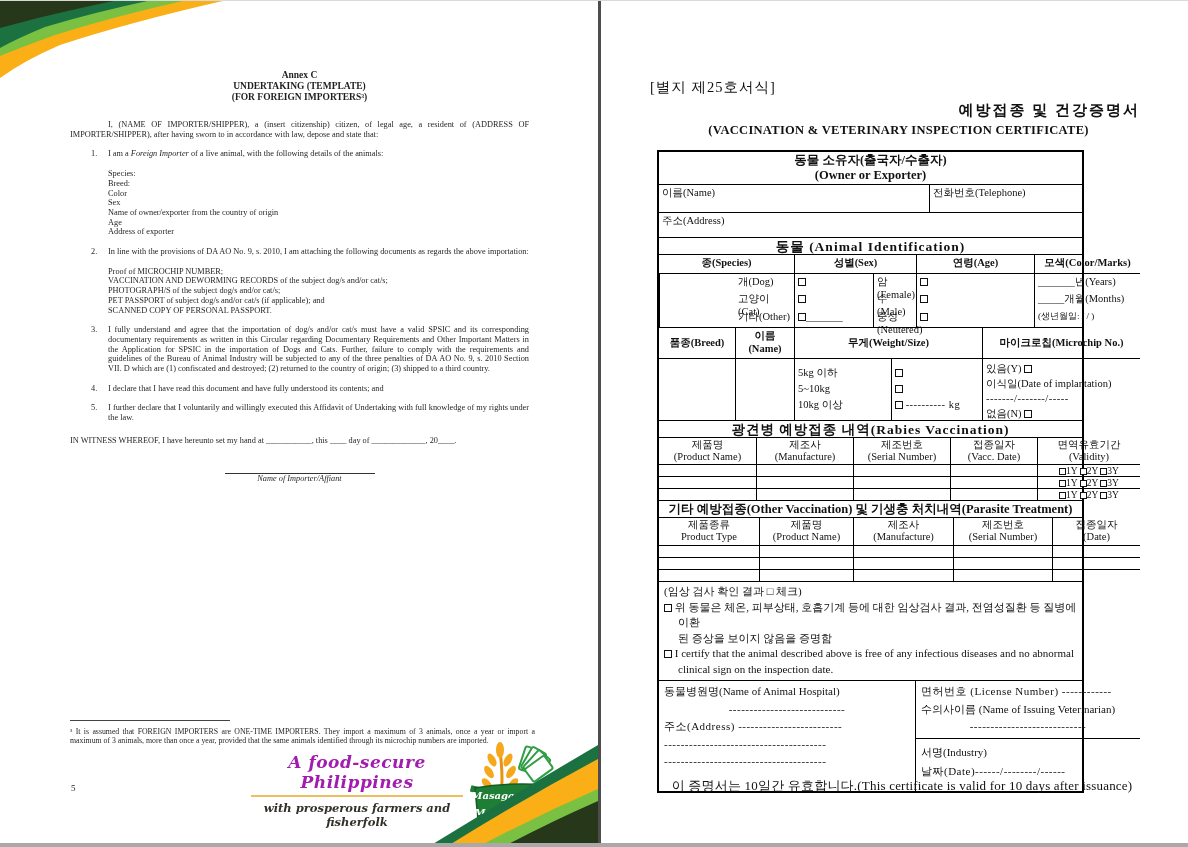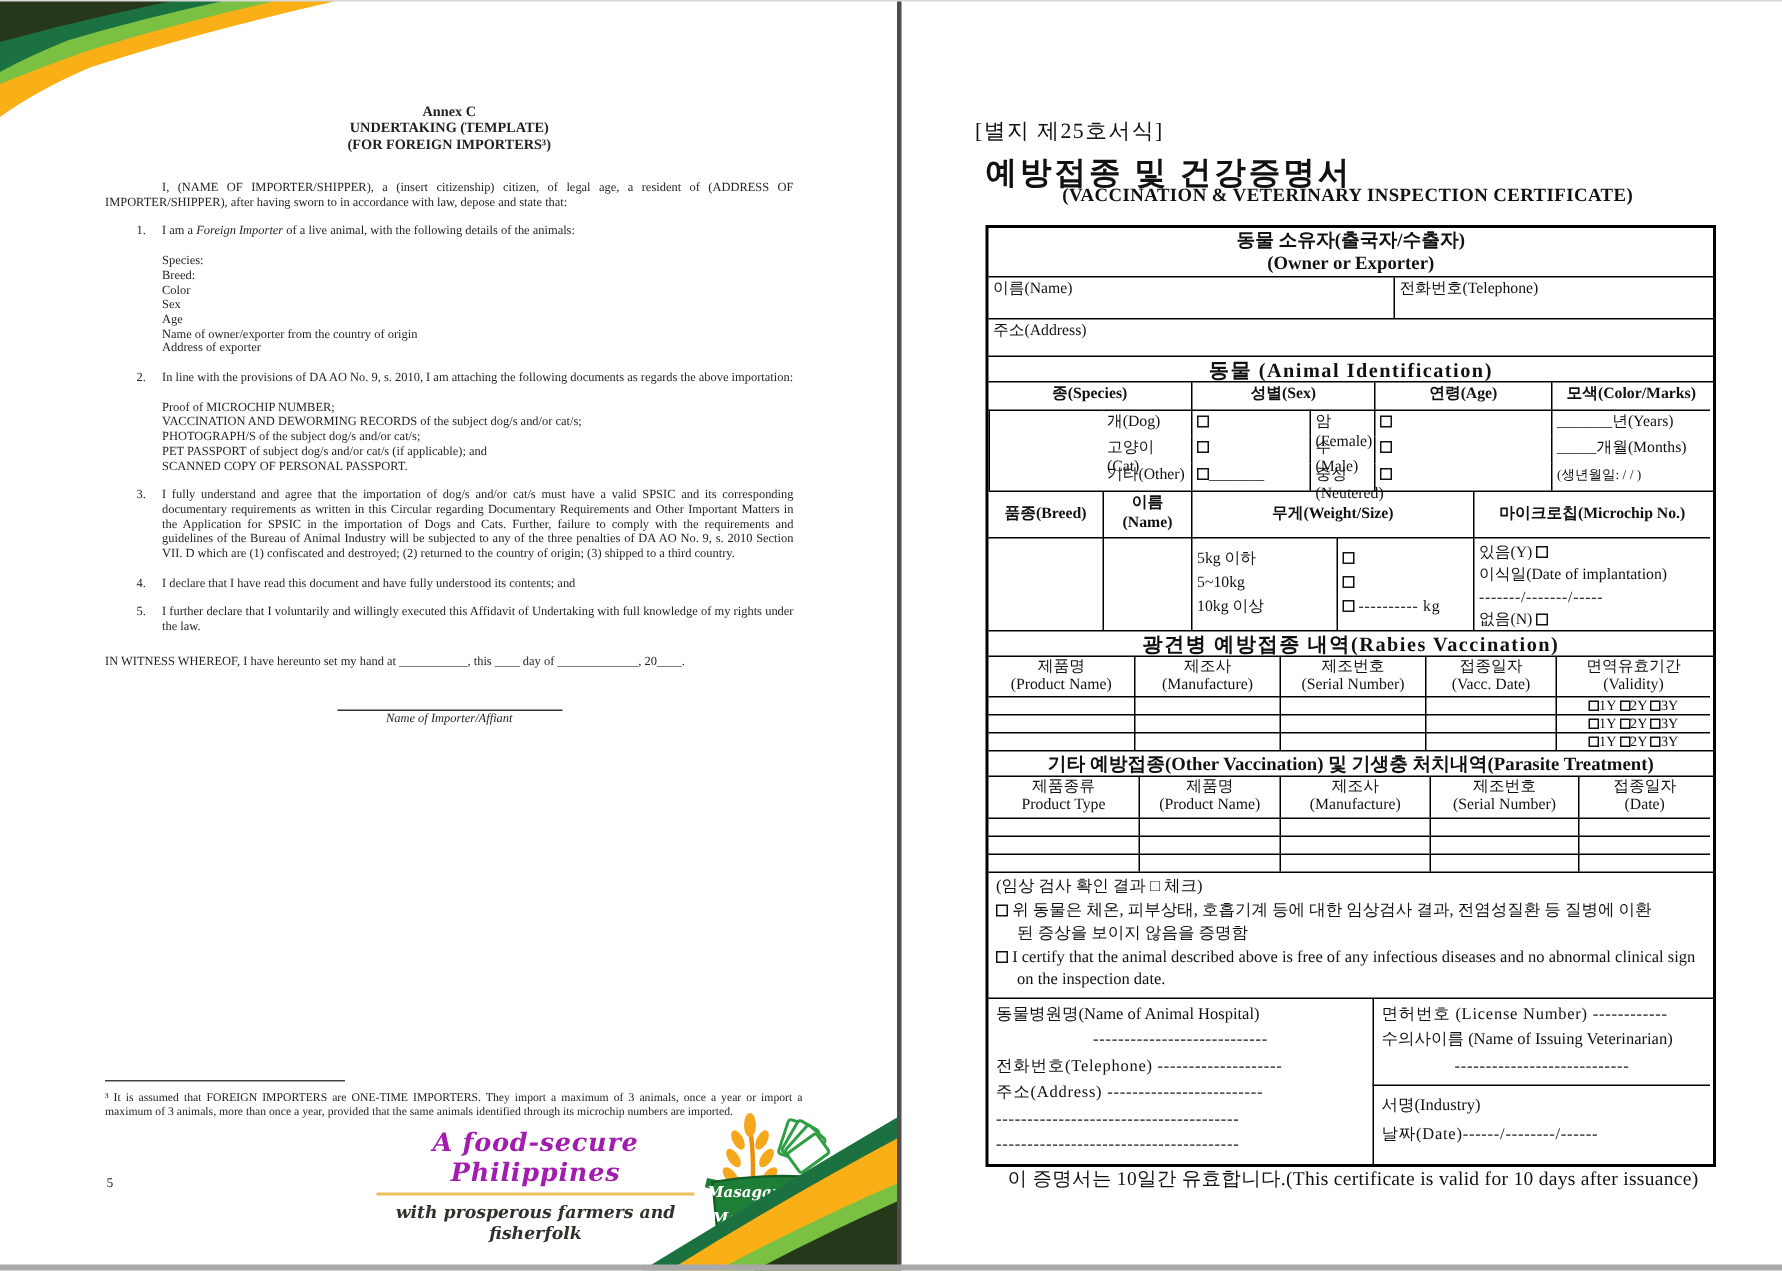--- a/index.html
+++ b/index.html
@@ -36,23 +36,23 @@
   .logo-block { position:absolute; left:470px; top:738px; width:105px; height:100px; }
   .logo-banner { position:absolute; left:2px; top:42px; width:100px; height:44px; }
   .logo-banner-text { position:absolute; left:0; top:0; width:100px; text-align:center; }
   .lb-row { line-height:15px; white-space:nowrap; }
   .lb-script { font-family:"DejaVu Serif",serif; font-style:italic; font-weight:bold; color:#ffffff; font-size:10px; }
   .lb-big { font-family:"Liberation Sans",sans-serif; font-weight:bold; color:#f7c325; font-size:12px; letter-spacing:.5px; }
 
   
   .rp { font-family:"Liberation Serif","DejaVu Serif",serif; color:#111; }
   .rp-bracket { position:absolute; left:48px; top:78px; font-size:14.5px; letter-spacing:1px; }
-  .rp-title-ko { position:absolute; left:55px; top:101px; width:483px; text-align:left; font-weight:bold; font-size:21px; letter-spacing:2px; }
+  .rp-title-ko { position:absolute; left:55px; top:101px; width:483px; text-align:right; font-weight:bold; font-size:15px; letter-spacing:2px; }
   .rp-title-en { position:absolute; left:40px; top:123px; width:513px; text-align:center; font-weight:bold; font-size:12.5px; letter-spacing:.3px; }
-  .formtbl { position:absolute; left:55px; top:150px; width:487px; border:2px solid #000; font-size:10.5px; line-height:13px; }
+  .formtbl { position:absolute; left:55px; top:150px; width:427px; border:2px solid #000; font-size:10.5px; line-height:13px; }
   .sec { border-top:1px solid #000; position:relative; }
   .sec:first-child { border-top:none; }
   .sec-center { text-align:center; }
   .hdr-big { font-size:13.5px; font-weight:bold; letter-spacing:1px; padding:2px 0 1px 0; }
   .owner-hdr { padding:1px 0; font-size:12.5px; font-weight:bold; line-height:15px; }
   .grid { display:grid; }
   .cell { border-left:1px solid #000; padding:1px 3px; }
   .cell.first { border-left:none; }
   .ct { text-align:center; }
   .cb { display:inline-block; width:8px; height:8px; border:1px solid #111; vertical-align:-1px; background:#fff; }
@@ -95,22 +95,22 @@
       <div class="num-item">
         <span class="num">1.</span>
         <span>I am a </span><i>Foreign Importer</i><span> of a live animal, with the following details of the animals:</span>
       </div>
 
       <div class="sub-list">
         <div>Species:</div>
         <div>Breed:</div>
         <div>Color</div>
         <div>Sex</div>
+        <div>Name of owner/exporter from the country of origin</div>
         <div>Age</div>
-        <div>Name of owner/exporter from the country of origin</div>
         <div>Address of exporter</div>
       </div>
 
       <div class="num-item">
         <span class="num">2.</span>
         <span>In line with the provisions of DA AO No. 9, s. 2010, I am attaching the following documents as regards the above importation:</span>
       </div>
 
       <div class="sub-list">
         <div>Proof of MICROCHIP NUMBER;</div>
@@ -365,21 +365,20 @@
       <div class="sec clin">
         <div>(임상 검사 확인 결과 □ 체크)</div>
         <div class="hang"><span class="cb"></span> <span>위 동물은 체온, 피부상태, 호흡기계 등에 대한 임상검사 결과, 전염성질환 등 질병에 이환</span><br><span style="padding-left:0;">된 증상을 보이지 않음을 증명함</span></div>
         <div class="hang"><span class="cb"></span> <span>I certify that the animal described above is free of any infectious diseases and no abnormal clinical sign on the inspection date.</span></div>
       </div>
 
       <div class="sec grid" style="grid-template-columns:256px 225px; grid-template-rows:57px 53px;">
         <div class="hosp-left" style="grid-row:1/3;">
           <div>동물병원명(Name of Animal Hospital)</div>
           <div class="dashes" style="text-align:center;">----------------------------</div>
-          <div class="dashes">전화번호(Telephone) --------------------</div>
           <div class="dashes">주소(Address) -------------------------</div>
           <div class="dashes">---------------------------------------</div>
           <div class="dashes">---------------------------------------</div>
         </div>
         <div class="hosp-right-top">
           <div class="dashes">면허번호 (License Number)  ------------</div>
           <div>수의사이름 (Name of Issuing Veterinarian)</div>
           <div class="dashes" style="text-align:center;">----------------------------</div>
         </div>
         <div class="hosp-right-bot">

